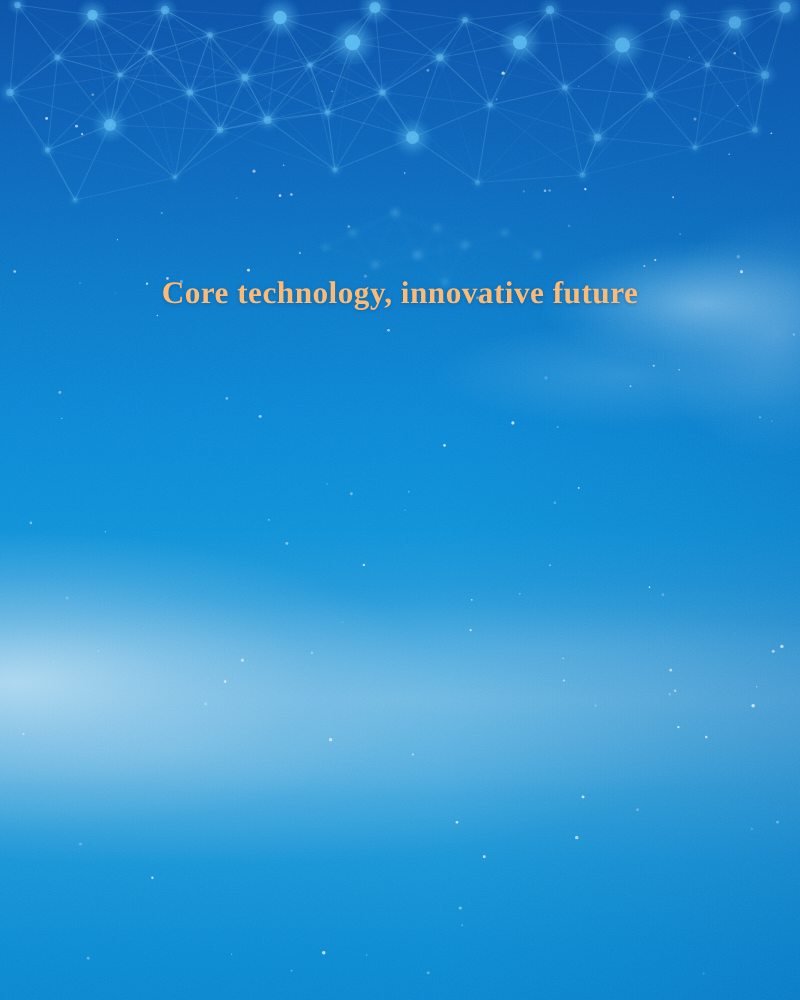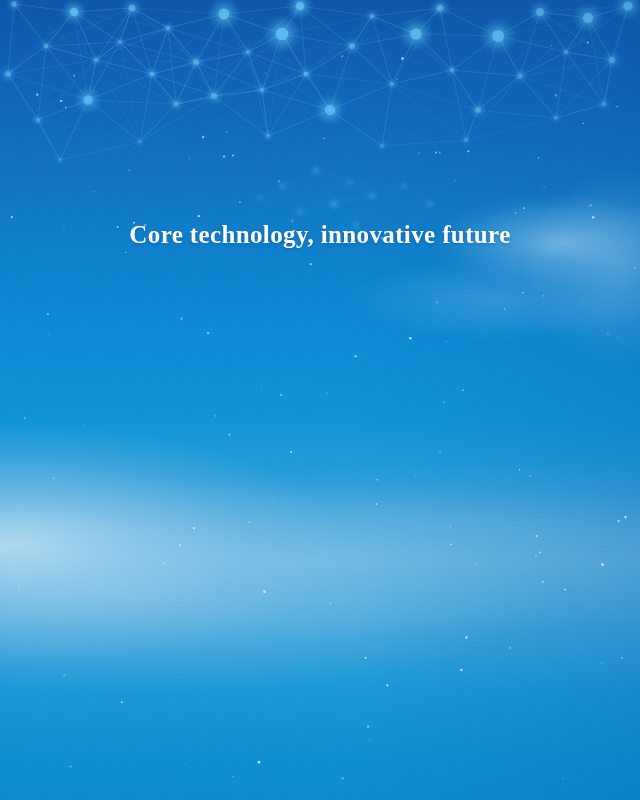--- a/index.html
+++ b/index.html
@@ -131,21 +131,21 @@
   
   #headline-block {
     position: absolute;
     left: 0;
     right: 0;
     top: 218px;
     text-align: center;
   }
   #headline-text {
     display: inline-block;
-    color: #ffffff;
+    color: #fdba74;
     font-family: "Liberation Serif", "DejaVu Serif", serif;
     font-size: 25px;
     font-weight: bold;
     letter-spacing: 0.015em;
     line-height: 34px;
     white-space: nowrap;
     text-shadow: 0 1px 3px rgba(8,60,124,0.38);
   }
 </style>
 </head>

